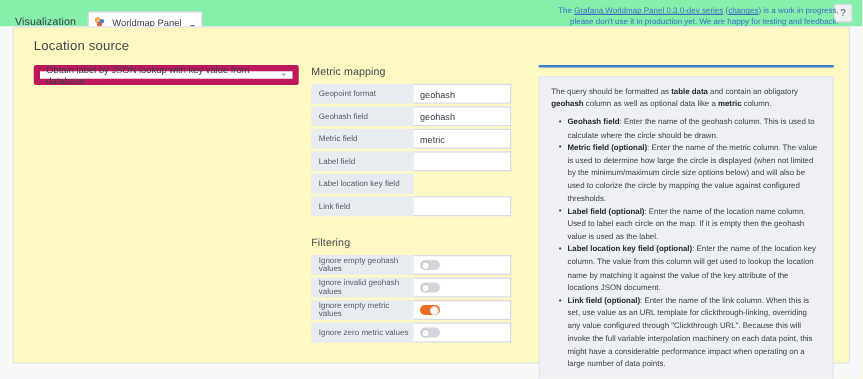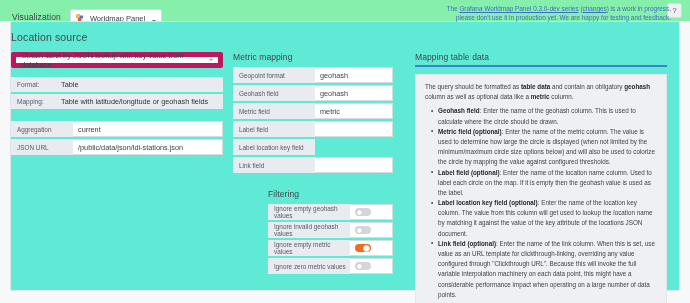--- a/index.html
+++ b/index.html
@@ -76,26 +76,26 @@
     display: flex;
     align-items: center;
     justify-content: center;
     cursor: pointer;
     box-sizing: border-box;
   }
 
   
   .editor {
     margin: 0 10px;
-    background: #5eead4;
+    background: #fef9c3;
     border: 1px solid #e1e4e8;
     border-radius: 2px;
     height: 270px;
     box-sizing: border-box;
-    padding: 8px 12px 0 0;
+    padding: 8px 12px 0 16px;
     position: relative;
   }
   .section-title {
     font-size: 10.5px;
     color: #43474d;
     font-weight: 400;
     margin: 1px 0 9px 0;
     letter-spacing: .15px;
   }
   .columns {
@@ -190,21 +190,21 @@
     color: #3a4049;
     box-sizing: border-box;
     cursor: text;
   }
   .field-row .control.sel { cursor: pointer; }
 
   
   .col-mid .field-row .label { width: 82px; }
 
   
-  .filter-block { margin-top: 16px; margin-left: 35px; }
+  .filter-block { margin-top: 16px; }
   .filter-row {
     display: flex;
     align-items: stretch;
     height: 16px;
     margin-bottom: 2px;
   }
   .filter-row .label {
     width: 82px;
     background: #e8ebf0;
     display: flex;
@@ -332,46 +332,21 @@
 
   <div class="columns">
 
     <div class="col-left">
 
       <div class="select">
         <span>Obtain label by JSON lookup with key value from database</span>
         <span class="caret-sm"></span>
       </div>
 
-      <div class="info-block">
-        <div class="info-row">
-          <span class="k">Format:</span>
-          <span class="v">Table</span>
-        </div>
-        <div class="info-row">
-          <span class="k">Mapping:</span>
-          <span class="v">Table with latitude/longitude or geohash fields</span>
-        </div>
-      </div>
-
-      <div class="field-block">
-        <div class="field-row">
-          <span class="label">Aggregation</span>
-          <span class="control sel">
-            <span>current</span>
-            <span class="caret-sm"></span>
-          </span>
-        </div>
-        <div class="field-row">
-          <span class="label">JSON URL</span>
-          <span class="control">
-            <span>/public/data/json/ldi-stations.json</span>
-          </span>
-        </div>
-      </div>
+
     </div>
 
     <div class="col-mid">
       <div class="group-title">Metric mapping</div>
 
       <div class="field-row">
         <span class="label">Geopoint format</span>
         <span class="control sel">
           <span>geohash</span>
           <span class="caret-sm"></span>
@@ -437,21 +412,20 @@
           <span class="control">
             <span class="toggle">
                 <span class="knob"></span>
               </span>
           </span>
         </div>
       </div>
     </div>
 
     <div class="col-right">
-      <div class="doc-title">Mapping table data</div>
       <div class="doc-rule"></div>
 
       <div class="doc-box">
         <p><span>The query should be formatted as </span><b>table data</b><span> and contain an obligatory </span><b>geohash</b><span> column as well as optional data like a </span><b>metric</b><span> column.</span></p>
 
         <ul>
           <li><b>Geohash field</b><span>: Enter the name of the geohash column. This is used to calculate where the circle should be drawn.</span></li>
           <li><b>Metric field (optional)</b><span>: Enter the name of the metric column. The value is used to determine how large the circle is displayed (when not limited by the minimum/maximum circle size options below) and will also be used to colorize the circle by mapping the value against configured thresholds.</span></li>
           <li><b>Label field (optional)</b><span>: Enter the name of the location name column. Used to label each circle on the map. If it is empty then the geohash value is used as the label.</span></li>
           <li><b>Label location key field (optional)</b><span>: Enter the name of the location key column. The value from this column will get used to lookup the location name by matching it against the value of the key attribute of the locations JSON document.</span></li>

